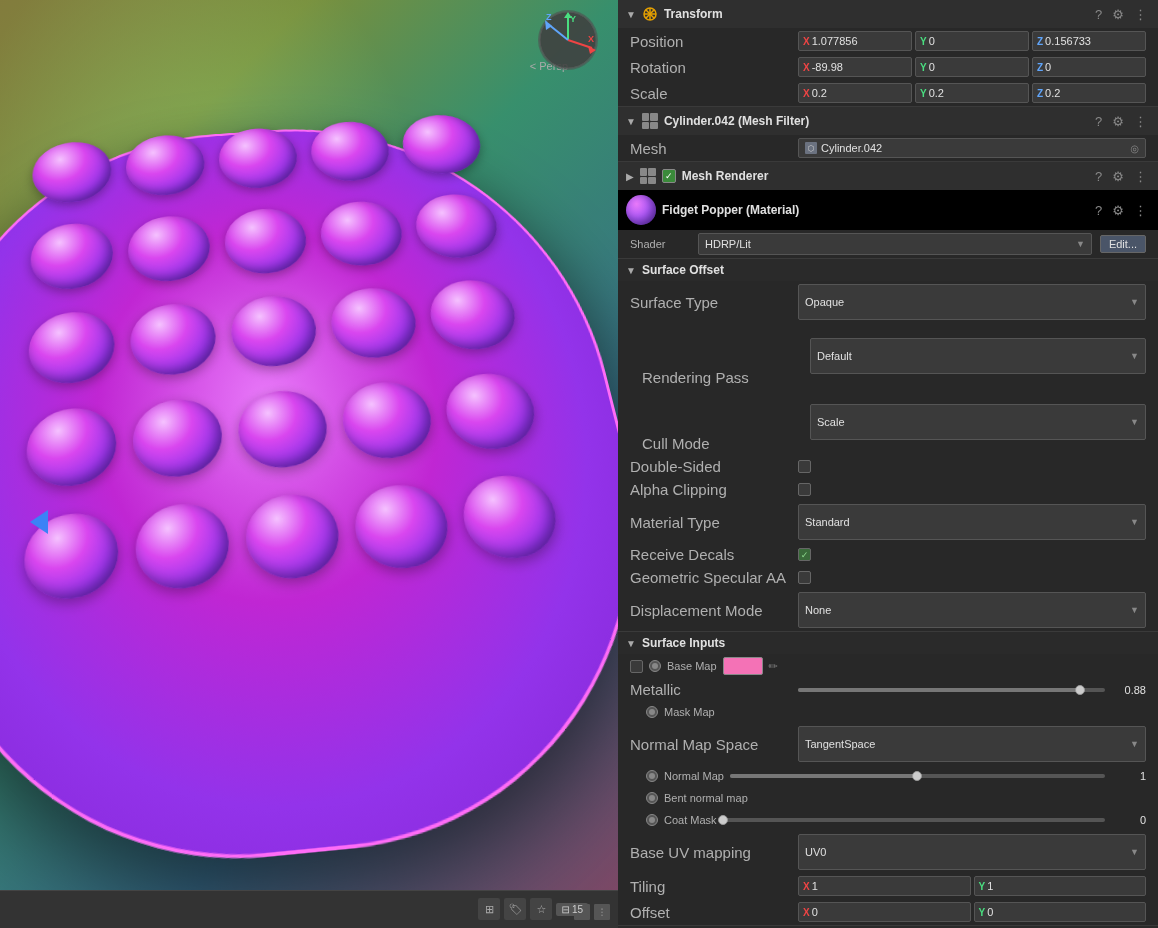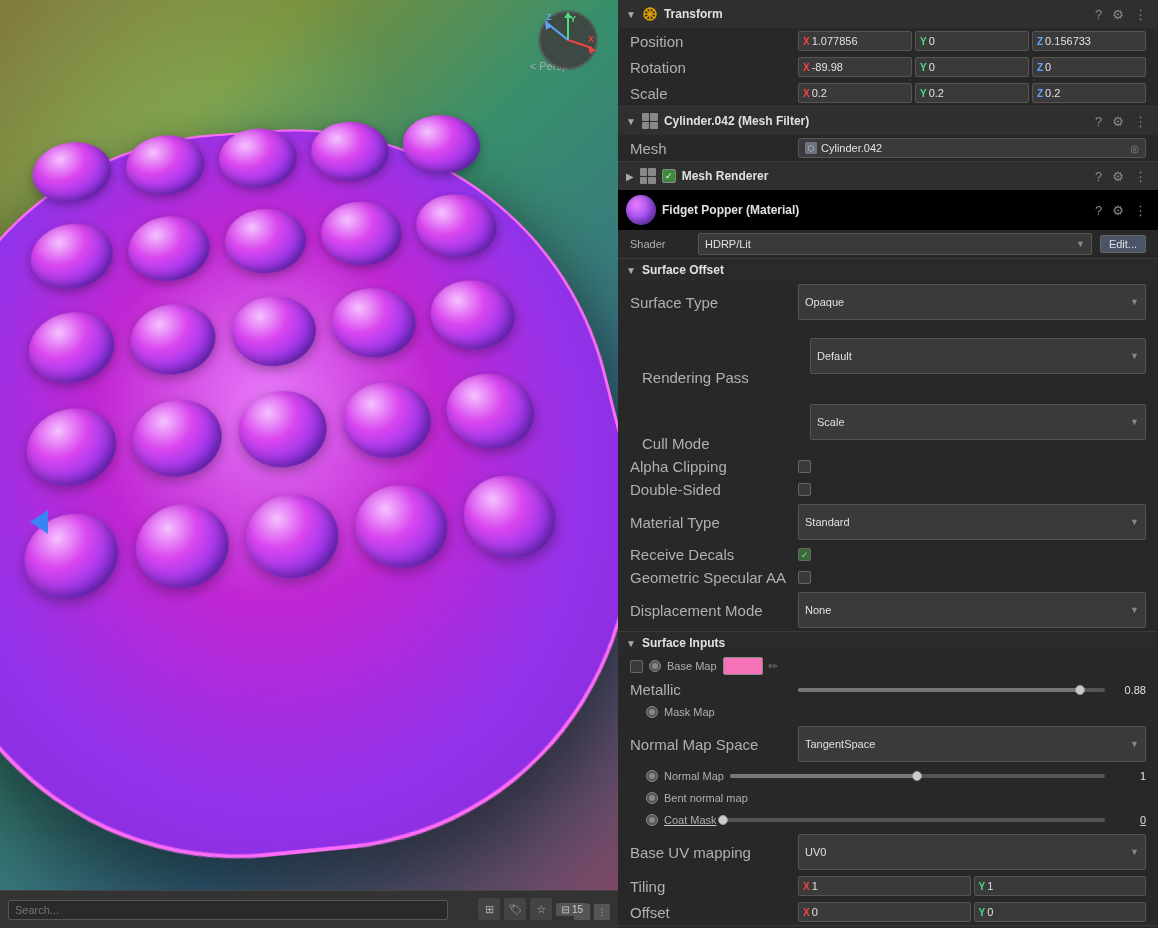--- a/index.html
+++ b/index.html
@@ -164,21 +164,20 @@
         </svg>
       </div>
     </div>
   </div>
 
   <div class="viewport-bottom">
     <div style="position:absolute;right:8px;bottom:8px;display:flex;align-items:center;gap:4px;">
       <div class="wc-btn">⊡</div>
       <div class="wc-btn">⋮</div>
     </div>
-    <input class="search-input" style="position: absolute; left: 8px; bottom: 8px; width: 440px;" placeholder="Search...">
     <div style="position:absolute;right:30px;bottom:8px;display:flex;gap:4px;align-items:center;">
       <div class="bottom-icon">⊞</div>
       <div class="bottom-icon">🏷</div>
       <div class="bottom-icon">☆</div>
       <div class="layers-badge">
         <span>⊟</span>
         <span>15</span>
       </div>
     </div>
   </div>
@@ -359,28 +358,28 @@
       <span class="prop-label indent1">Cull Mode</span>
       <div class="prop-value">
         <div class="dropdown">
           <span>Scale</span>
           <span class="dropdown-arrow">▼</span>
         </div>
       </div>
     </div>
 
     <div class="prop-row">
+      <span class="prop-label">Double-Sided</span>
+      <div class="prop-value">
+        <div class="checkbox"></div>
+      </div>
+    </div>
+
+    <div class="prop-row">
       <span class="prop-label">Alpha Clipping</span>
-      <div class="prop-value">
-        <div class="checkbox"></div>
-      </div>
-    </div>
-
-    <div class="prop-row">
-      <span class="prop-label">Double-Sided</span>
       <div class="prop-value">
         <div class="checkbox"></div>
       </div>
     </div>
 
     <div class="prop-row">
       <span class="prop-label">Material Type</span>
       <div class="prop-value">
         <div class="dropdown">
           <span>Standard</span>
@@ -476,21 +475,21 @@
       </div>
     </div>
 
     <div class="map-row" style="padding-left:28px;">
       <div class="map-circle-icon">
           <div class="map-circle-inner"></div>
         </div>
       <span class="map-label">Bent normal map</span>
     </div>
 
-    <div class="map-row" style="padding-left:28px;text-decoration:underline;">
+    <div class="map-row" style="padding-left:28px;">
       <div class="map-circle-icon">
           <div class="map-circle-inner"></div>
         </div>
       <span class="map-label">Coat Mask</span>
       <div style="flex:1;display:flex;align-items:center;gap:6px;margin-left:auto;">
         <div class="slider-track" style="flex:1;">
           <div class="slider-fill" style="width:0%;"></div>
           <div class="slider-thumb" style="left:calc(0% - 5px);"></div>
         </div>
         <span class="slider-value">0</span>

